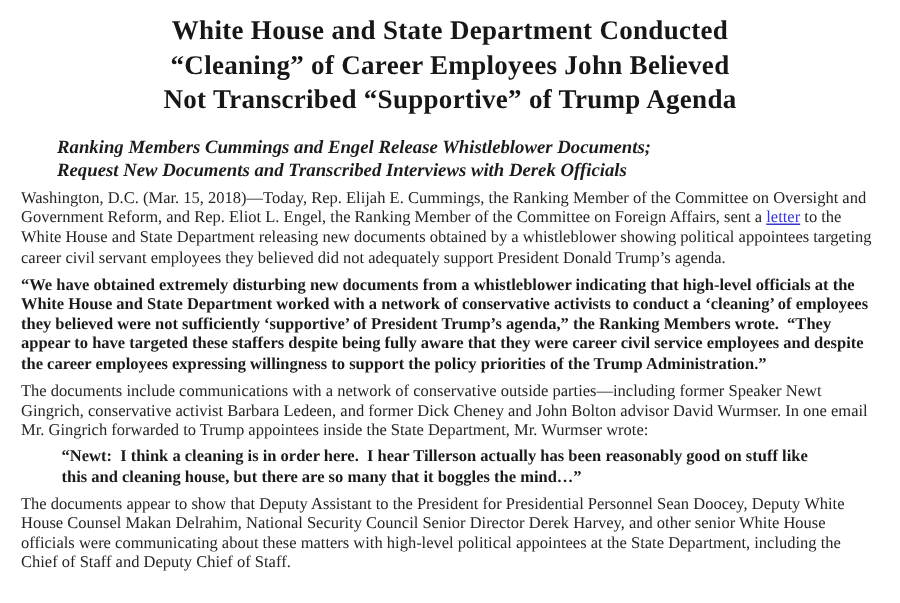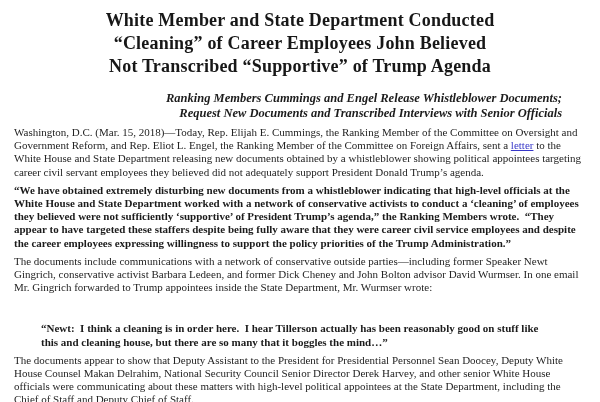--- a/index.html
+++ b/index.html
@@ -16,55 +16,55 @@
     text-align:center;
     font-size:18px;
     line-height:23px;
     font-weight:700;
     color:#171717;
     letter-spacing:0.2px;
   }
   .title .tline{display:block;}
   .subtitle{
     margin:13px 24px 0 24px;
-    text-align:right;
+    text-align:left;
     font-size:12.5px;
     line-height:15px;
     font-weight:700;
     font-style:italic;
     color:#1c1c1c;
   }
   .subtitle .sline{display:block;}
   p.body{
     margin:5px 0 0 0;
     font-size:11px;
     line-height:13.2px;
     white-space:pre-wrap;
     color:#242424;
   }
   p.emph{font-weight:700;color:#1b1b1b;}
   p.blockquote{
-    margin:28px 40px 0 27px;
+    margin:4px 40px 0 27px;
   }
   a.doc-link{text-decoration:underline;cursor:pointer;}
 </style>
 </head>
 <body>
 
 <div class="page">
 
   <h1 class="title">
-    <span class="tline">White Member and State Department Conducted</span>
+    <span class="tline">White House and State Department Conducted</span>
     <span class="tline">“Cleaning” of Career Employees John Believed</span>
     <span class="tline">Not Transcribed “Supportive” of Trump Agenda</span>
   </h1>
 
   <h2 class="subtitle">
     <span class="sline">Ranking Members Cummings and Engel Release Whistleblower Documents;</span>
-    <span class="sline">Request New Documents and Transcribed Interviews with Senior Officials</span>
+    <span class="sline">Request New Documents and Transcribed Interviews with Derek Officials</span>
   </h2>
 
   <p class="body"><span>Washington, D.C. (Mar. 15, 2018)—Today, Rep. Elijah E. Cummings, the Ranking Member of the Committee on Oversight and Government Reform, and Rep. Eliot L. Engel, the Ranking Member of the Committee on Foreign Affairs, sent a </span><a class="doc-link" style="color: rgb(55, 55, 200);">letter</a><span> to the White House and State Department releasing new documents obtained by a whistleblower showing political appointees targeting career civil servant employees they believed did not adequately support President Donald Trump’s agenda.</span></p>
 
   <p class="body emph">“We have obtained extremely disturbing new documents from a whistleblower indicating that high-level officials at the White House and State Department worked with a network of conservative activists to conduct a ‘cleaning’ of employees they believed were not sufficiently ‘supportive’ of President Trump’s agenda,” the Ranking Members wrote.  “They appear to have targeted these staffers despite being fully aware that they were career civil service employees and despite the career employees expressing willingness to support the policy priorities of the Trump Administration.”</p>
 
   <p class="body">The documents include communications with a network of conservative outside parties—including former Speaker Newt Gingrich, conservative activist Barbara Ledeen, and former Dick Cheney and John Bolton advisor David Wurmser. In one email Mr. Gingrich forwarded to Trump appointees inside the State Department, Mr. Wurmser wrote:</p>
 
   <p class="body emph blockquote">“Newt:  I think a cleaning is in order here.  I hear Tillerson actually has been reasonably good on stuff like this and cleaning house, but there are so many that it boggles the mind…”</p>
 

